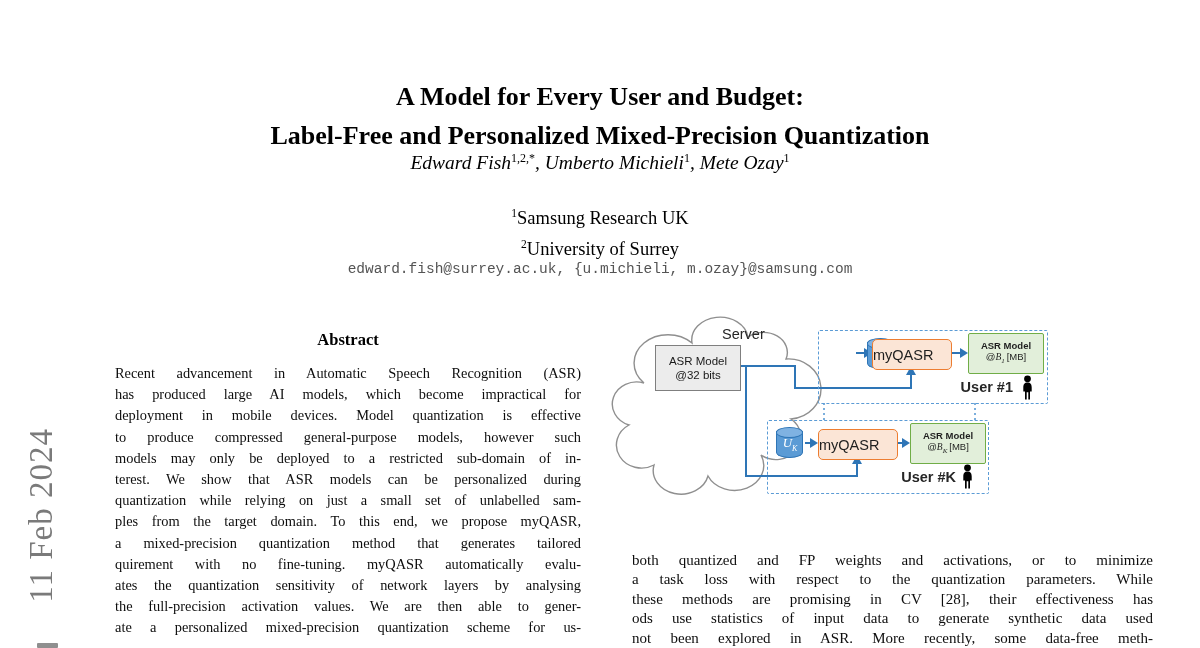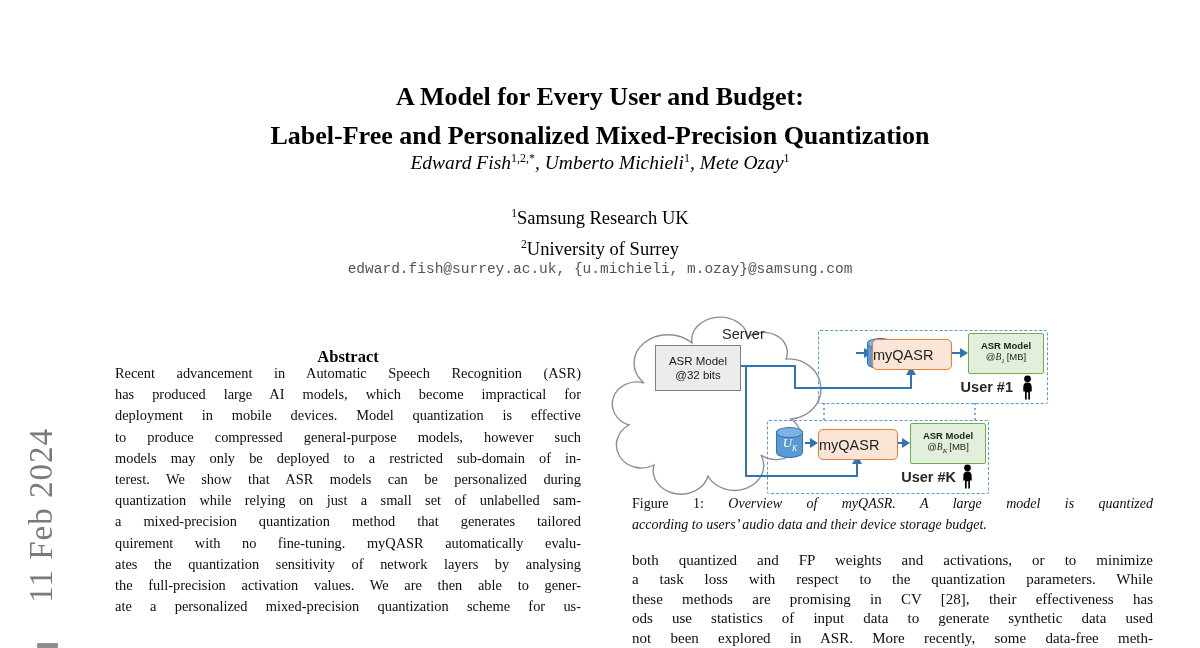--- a/index.html
+++ b/index.html
@@ -20,21 +20,21 @@
     font-style:italic;font-size:19.5px;color:#000;}
   .authors sup{font-size:12px;font-style:normal;}
   .affils{position:absolute;left:0;top:201px;width:1200px;text-align:center;
     font-size:18.5px;line-height:25.5px;color:#000;}
   .affils sup{font-size:11.5px;}
   .email{position:absolute;left:0;top:261px;width:1200px;text-align:center;
     font-family:"Liberation Mono","DejaVu Sans Mono",monospace;font-size:14.5px;color:#545454;}
 
   
   .abs-head{position:absolute;left:115px;top:330px;width:466px;text-align:center;
-    font-weight:bold;font-size:16.5px;color:#000;margin-top:17px;}
+    font-weight:bold;font-size:16.5px;color:#000;}
   .abs-body{position:absolute;left:115px;top:363px;width:466px;font-size:14.4px;line-height:21.2px;color:#0d0d0d;}
   .jline{text-align:justify;text-align-last:justify;white-space:normal;}
   .rcol-body{position:absolute;left:632px;top:551px;width:521px;font-size:15px;line-height:19.4px;color:#0d0d0d;}
   .caption{position:absolute;left:632px;top:493px;width:521px;font-size:14px;line-height:21px;color:#0d0d0d;}
   .caption .cap-it{font-style:italic;}
   .caption .l2{text-align:left;text-align-last:auto;font-style:italic;}
 
   
   .figbox{position:absolute;background:#ececec;border:1.5px solid #7f7f7f;
     display:flex;flex-direction:column;align-items:center;justify-content:center;
@@ -91,20 +91,21 @@
 
   <div class="abs-head">Abstract</div>
   <div class="abs-body">
     <div class="jline">Recent advancement in Automatic Speech Recognition (ASR)</div>
     <div class="jline">has produced large AI models, which become impractical for</div>
     <div class="jline">deployment in mobile devices. Model quantization is effective</div>
     <div class="jline">to produce compressed general-purpose models, however such</div>
     <div class="jline">models may only be deployed to a restricted sub-domain of in-</div>
     <div class="jline">terest.  We show that ASR models can be personalized during</div>
     <div class="jline">quantization while relying on just a small set of unlabelled sam-</div>
+    <div class="jline">ples from the target domain. To this end, we propose myQASR,</div>
     <div class="jline">a mixed-precision quantization method that generates tailored</div>
     <div class="jline">quirement with no fine-tuning.  myQASR automatically evalu-</div>
     <div class="jline">ates the quantization sensitivity of network layers by analysing</div>
     <div class="jline">the full-precision activation values.  We are then able to gener-</div>
     <div class="jline">ate a personalized mixed-precision quantization scheme for us-</div>
   </div>
 
   <svg style="position:absolute;left:600px;top:315px;" width="470" height="185" viewBox="0 0 470 185">
     <path d="M 148,22
              A 24 20 0 0 1 186,44
@@ -175,24 +176,20 @@
   <div class="greenbox" style="left:910px;top:423px;width:74px;height:39px;">
     <div class="g1">ASR Model</div>
     <div class="g2"><span>@</span><i>B</i><sub>K</sub><span class="unit">[MB]</span></div>
   </div>
   <div class="userlab" style="left:888px;top:469px;width:68px;">User #K</div>
   <svg class="person" style="left:961px;top:464px;" width="13" height="25" viewBox="0 0 13 25">
     <circle cx="6.5" cy="3.8" r="3.4" fill="#000"></circle>
     <path d="M6.5,7.6 C3.4,7.6 2.3,9.6 2.3,12.6 L2.3,16.4 L4,16.4 L4,24.5 L5.7,24.5 L5.7,17.3 L7.3,17.3 L7.3,24.5 L9,24.5 L9,16.4 L10.7,16.4 L10.7,12.6 C10.7,9.6 9.6,7.6 6.5,7.6 Z" fill="#000"></path>
   </svg>
 
-  <div class="caption">
-    <div class="jline"><span>Figure 1:</span> <span class="cap-it">Overview of myQASR. A large model is quantized</span></div>
-    <div class="l2">according to users’ audio data and their device storage budget.</div>
-  </div>
 
   <div class="rcol-body">
     <div class="jline">both quantized and FP weights and activations, or to minimize</div>
     <div class="jline">a task loss with respect to the quantization parameters.  While</div>
     <div class="jline">these methods are promising in CV [28], their effectiveness has</div>
     <div class="jline">ods use statistics of input data to generate synthetic data used</div>
     <div class="jline">not been explored in ASR. More recently, some data-free meth-</div>
   </div>
 
 </div>

